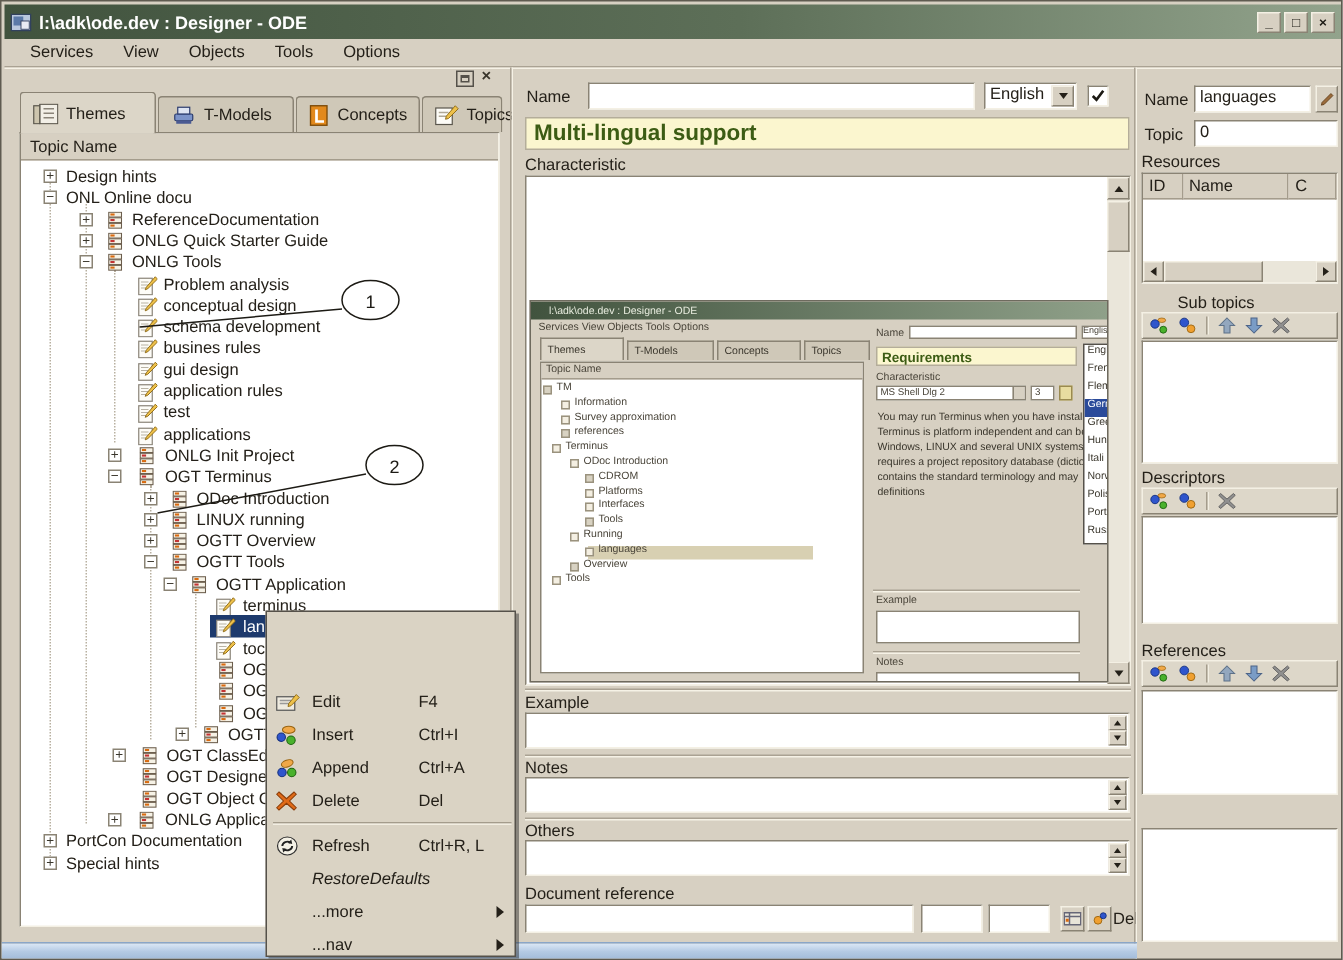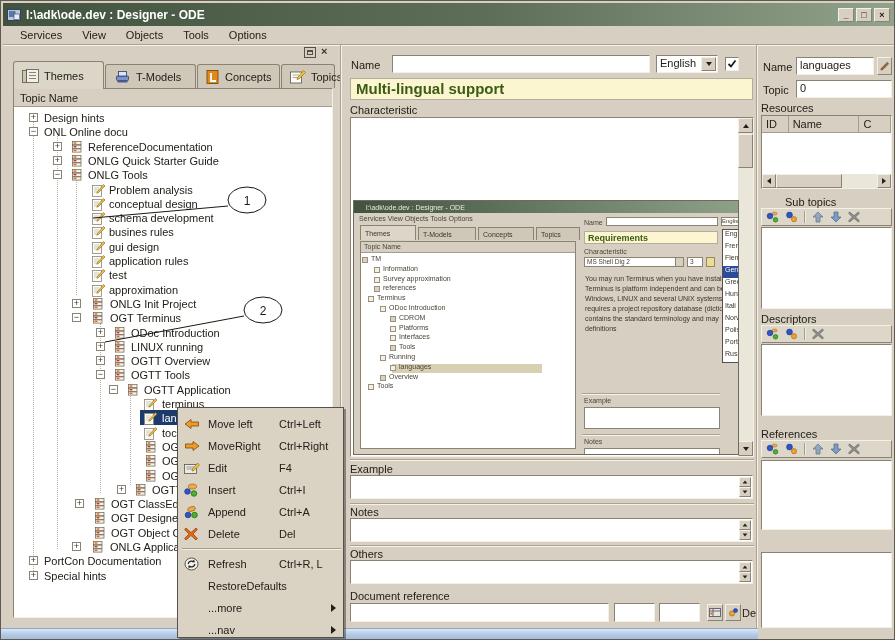--- a/index.html
+++ b/index.html
@@ -281,21 +281,21 @@
       <div class="trow" style="left: 96px; top: 161.3px;">test</div>
       <div class="abs" style="left: 79px; top: 176.6px;">
         <svg width="13" height="13" viewBox="0 0 13 13">
           <rect x="0.5" y="1.5" width="9" height="11" fill="#fdfcf7" stroke="#8a8478" stroke-width="0.8"></rect>
           <line x1="2" y1="4" x2="7" y2="4" stroke="#b8b2a4" stroke-width="0.7"></line>
           <line x1="2" y1="6" x2="7" y2="6" stroke="#b8b2a4" stroke-width="0.7"></line>
           <line x1="2" y1="8" x2="7" y2="8" stroke="#b8b2a4" stroke-width="0.7"></line>
           <polygon points="11.5,0.5 13,2 6.5,8.5 4.8,9.2 5.5,7.5" fill="#edc04a" stroke="#8a6510" stroke-width="0.6"></polygon>
         </svg>
       </div>
-      <div class="trow" style="left: 96px; top: 175.6px;">approximation</div>
+      <div class="trow" style="left: 96px; top: 175.6px;">applications</div>
       <div class="expand" style="left: 59px; top: 191.9px;">+</div>
       <div class="abs" style="left: 78px; top: 190.9px;">
         <svg width="12" height="12" viewBox="0 0 12 12">
           <rect x="2.5" y="0.5" width="8.5" height="3.2" fill="#f6f2e6" stroke="#6b5d4c" stroke-width="0.7"></rect>
           <rect x="2.5" y="4.2" width="8.5" height="3.2" fill="#f6f2e6" stroke="#6b5d4c" stroke-width="0.7"></rect>
           <rect x="2.5" y="7.9" width="8.5" height="3.2" fill="#f6f2e6" stroke="#6b5d4c" stroke-width="0.7"></rect>
           <rect x="3.6" y="1.3" width="2.8" height="1.4" fill="#d96a10"></rect>
           <rect x="3.6" y="5" width="2.8" height="1.4" fill="#c33333"></rect>
           <rect x="3.6" y="8.7" width="2.8" height="1.4" fill="#d96a10"></rect>
         </svg>
@@ -807,38 +807,20 @@
       </span>
     </div>
   <div class="abs list" style="left:760px;top:459px;width:131px;height:70px;"></div>
 
   <div class="abs label11" style="left:760px;top:554px;">Referenced_in</div>
   <div class="abs list" style="left:760px;top:551px;width:131px;height:76px;"></div>
 
   <div id="band" class="abs"></div>
 
   <div id="ctxmenu" class="abs">
-      <div class="cm-item" style="top: 5px;">
-        <span class="cm-icon">
-          <svg width="16" height="12" viewBox="0 0 16 12">
-            <polygon points="7,1.5 7,4 14.5,4 14.5,8 7,8 7,10.5 1,6" fill="#ed9c2a" stroke="#7c4a08" stroke-width="0.8"></polygon>
-          </svg>
-        </span>
-        <span class="cm-label">Move left</span>
-        <span class="cm-short">Ctrl+Left</span>
-      </div>
-      <div class="cm-item" style="top: 27px;">
-        <span class="cm-icon">
-          <svg width="16" height="12" viewBox="0 0 16 12">
-            <polygon points="9,1.5 9,4 1.5,4 1.5,8 9,8 9,10.5 15,6" fill="#ed9c2a" stroke="#7c4a08" stroke-width="0.8"></polygon>
-          </svg>
-        </span>
-        <span class="cm-label">MoveRight</span>
-        <span class="cm-short">Ctrl+Right</span>
-      </div>
       <div class="cm-item" style="top: 49px;">
         <span class="cm-icon">
           <svg width="16" height="13" viewBox="0 0 16 13">
             <rect x="0.5" y="2.5" width="12" height="9" fill="#eeeadf" stroke="#555" stroke-width="0.8"></rect>
             <line x1="2.5" y1="5" x2="10" y2="5" stroke="#999"></line>
             <line x1="2.5" y1="7" x2="10" y2="7" stroke="#999"></line>
             <polygon points="13.5,1 15.5,3 10,8.5 8,9 8.5,7" fill="#edc04a" stroke="#8a6510" stroke-width="0.6"></polygon>
           </svg>
         </span>
         <span class="cm-label">Edit</span>
@@ -882,21 +864,21 @@
             <ellipse cx="7.5" cy="7" rx="6.5" ry="6" fill="#f4f1e6" stroke="#333" stroke-width="0.8"></ellipse>
             <path d="M4.2 7 a3.3 3 0 0 1 5.4-2.2" fill="none" stroke="#222" stroke-width="1.3"></path>
             <polygon points="10.2,2.6 10.8,5.6 7.8,5" fill="#222"></polygon>
             <path d="M10.8 7 a3.3 3 0 0 1 -5.4 2.2" fill="none" stroke="#222" stroke-width="1.3"></path>
             <polygon points="4.8,11.4 4.2,8.4 7.2,9" fill="#222"></polygon>
           </svg>
         </span>
         <span class="cm-label">Refresh</span>
         <span class="cm-short">Ctrl+R, L</span>
       </div>
-      <div class="cm-item" style="top: 167px;">
+      <div class="cm-item" style="top: 167px; font-style: italic;">
         <span class="cm-label">RestoreDefaults</span>
       </div>
       <div class="cm-item" style="top: 189px;">
         <span class="cm-label">...more</span>
         <span class="cm-sub"></span>
       </div>
       <div class="cm-item" style="top: 211px; text-align: center;">
         <span class="cm-label">...nav</span>
         <span class="cm-sub"></span>
       </div>

